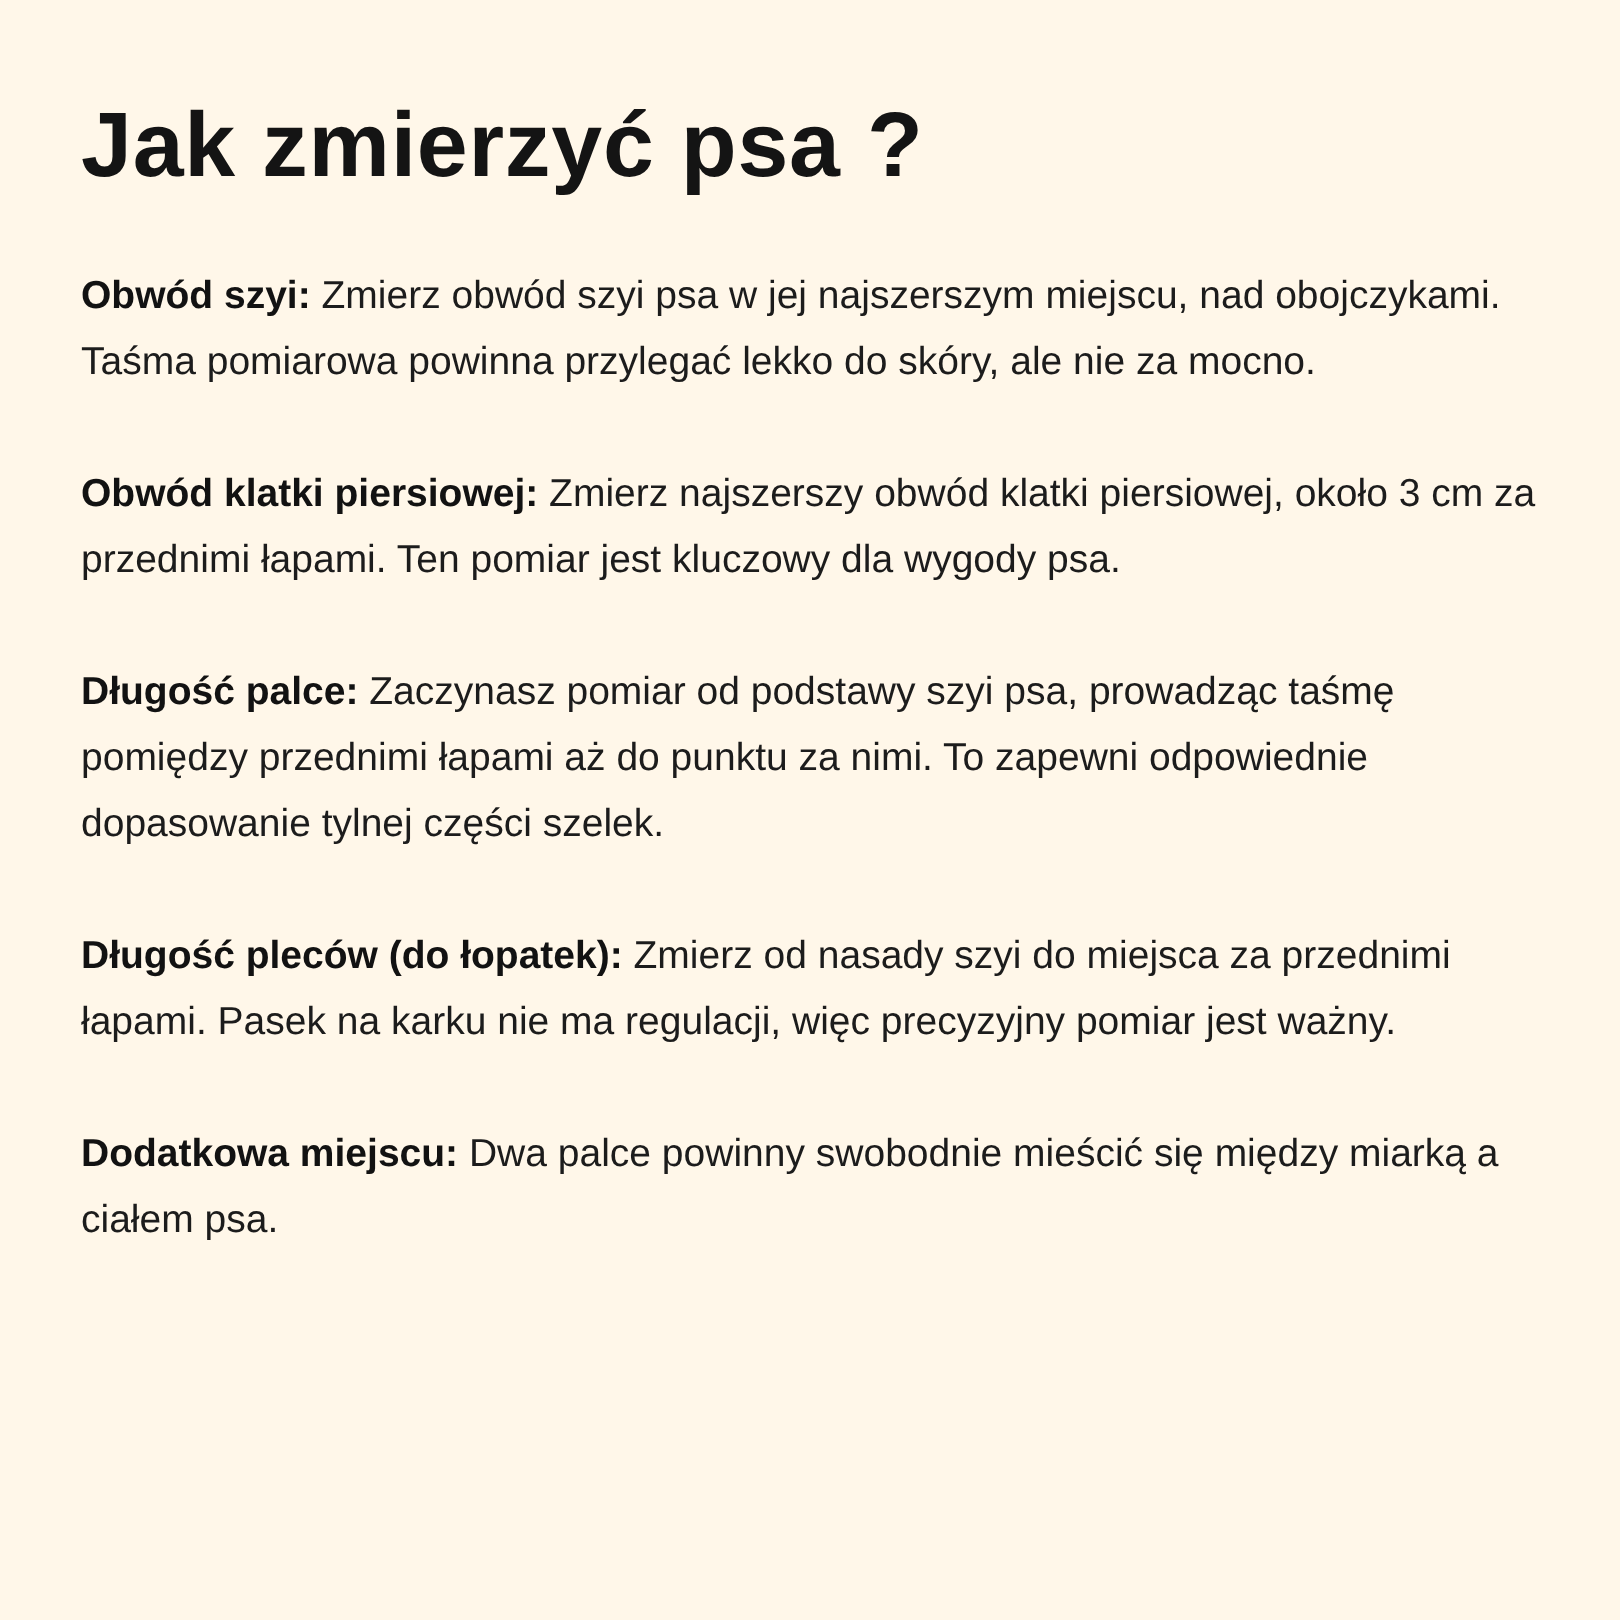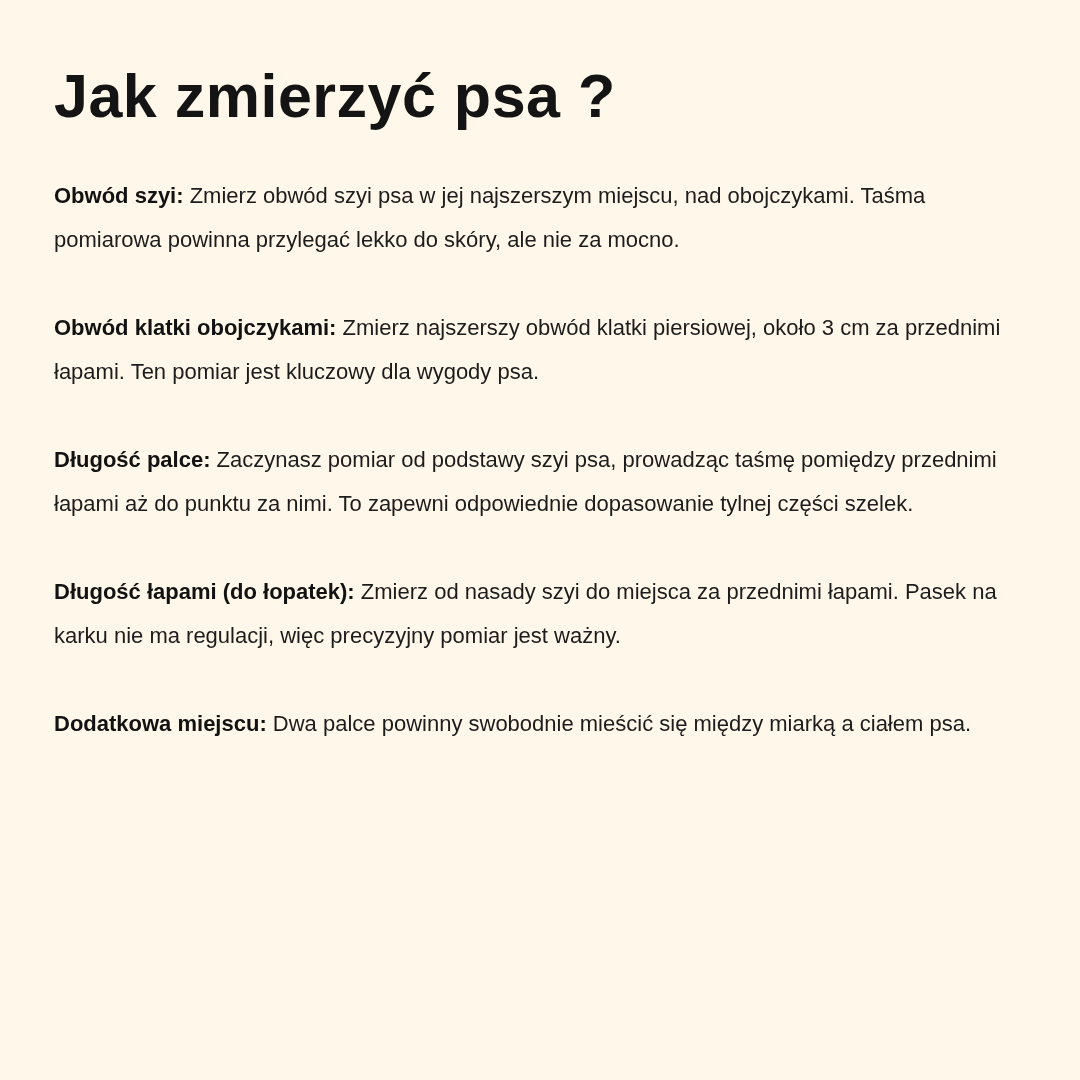--- a/index.html
+++ b/index.html
@@ -21,21 +21,21 @@
   .poster-title {
     font-size: 61px;
     font-weight: 800;
     letter-spacing: 0.5px;
     line-height: 1.05;
     margin-top: 12px;
     margin-bottom: 46px;
     color: #141414;
   }
   .section {
-    font-size: 22px;
+    font-size: 26px;
     line-height: 44px;
     margin-bottom: 44px;
     max-width: 976px;
     color: #1c1c1c;
   }
   .section:last-child { margin-bottom: 0; }
   .section-label {
     font-weight: 800;
     color: #121212;
   }
@@ -45,28 +45,28 @@
 
 <div class="poster">
 
   <h1 class="poster-title">Jak zmierzyć psa ?</h1>
 
   <p class="section">
     <span class="section-label">Obwód szyi:</span><span> Zmierz obwód szyi psa w jej najszerszym miejscu, nad obojczykami. Taśma pomiarowa powinna przylegać lekko do skóry, ale nie za mocno.</span>
   </p>
 
   <p class="section">
-    <span class="section-label">Obwód klatki obojczykami:</span><span> Zmierz najszerszy obwód klatki piersiowej, około 3 cm za przednimi łapami. Ten pomiar jest kluczowy dla wygody psa.</span>
+    <span class="section-label">Obwód klatki piersiowej:</span><span> Zmierz najszerszy obwód klatki piersiowej, około 3 cm za przednimi łapami. Ten pomiar jest kluczowy dla wygody psa.</span>
   </p>
 
   <p class="section">
     <span class="section-label">Długość palce:</span><span> Zaczynasz pomiar od podstawy szyi psa, prowadząc taśmę pomiędzy przednimi łapami aż do punktu za nimi. To zapewni odpowiednie dopasowanie tylnej części szelek.</span>
   </p>
 
   <p class="section">
-    <span class="section-label">Długość łapami (do łopatek):</span><span> Zmierz od nasady szyi do miejsca za przednimi łapami. Pasek na karku nie ma regulacji, więc precyzyjny pomiar jest ważny.</span>
+    <span class="section-label">Długość pleców (do łopatek):</span><span> Zmierz od nasady szyi do miejsca za przednimi łapami. Pasek na karku nie ma regulacji, więc precyzyjny pomiar jest ważny.</span>
   </p>
 
   <p class="section">
     <span class="section-label">Dodatkowa miejscu:</span><span> Dwa palce powinny swobodnie mieścić się między miarką a ciałem psa.</span>
   </p>
 
 </div>
 
 </body></html>

